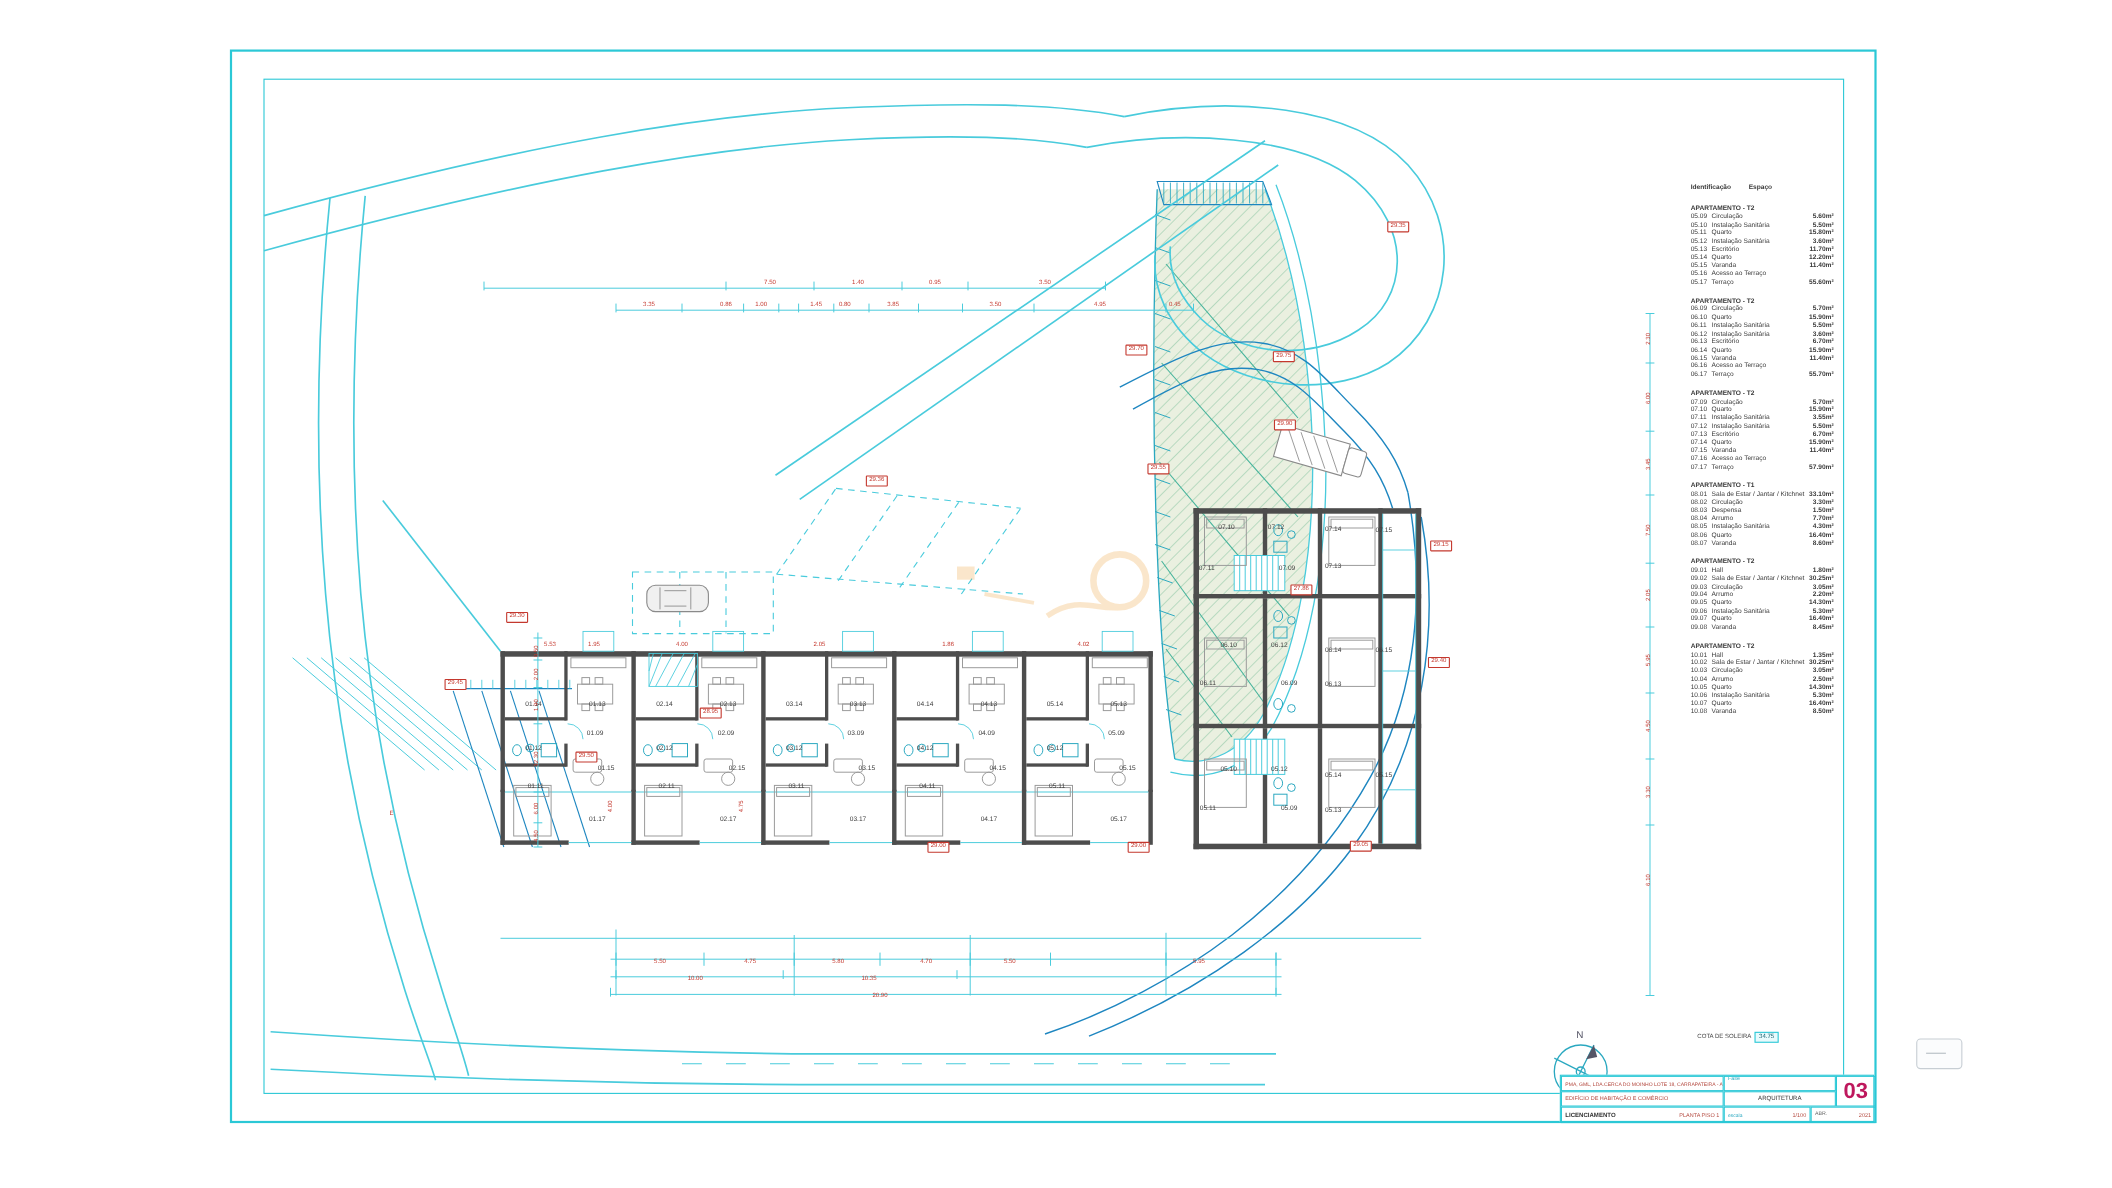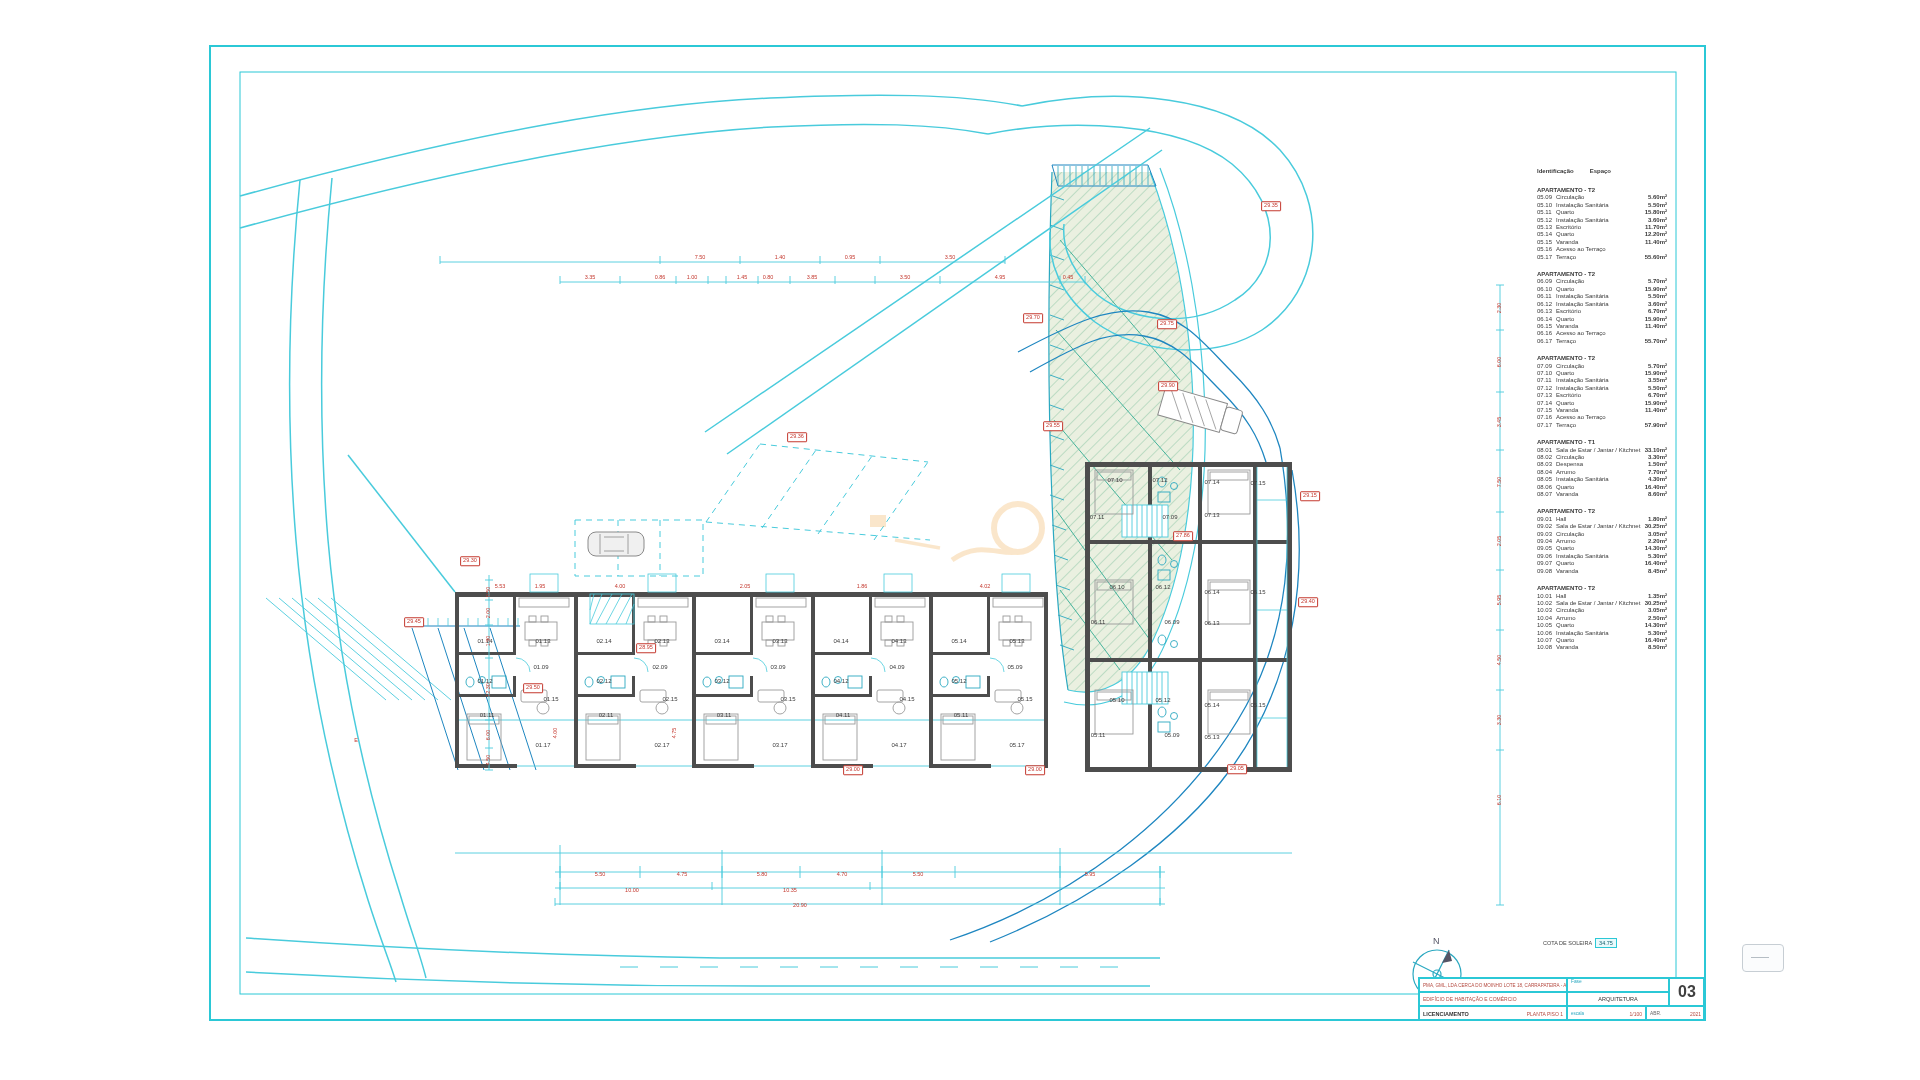--- a/index.html
+++ b/index.html
@@ -34,21 +34,21 @@
   #north-n{position:absolute;left:1433px;top:936px;font-size:9px;color:#556;}
   
   #tblock{position:absolute;left:1418px;top:977px;width:286px;height:43px;
           border:1.5px solid #2bc8d6;box-sizing:border-box;background:#fff;}
   #tblock .cell{position:absolute;box-sizing:border-box;border:0.8px solid #2bc8d6;
           display:flex;align-items:center;padding:0 3px;overflow:hidden;}
   .t-red{color:#b4493f;font-size:4.6px;white-space:nowrap;}
   .t-cyan{color:#2aa8c0;font-size:4.8px;white-space:nowrap;}
   .t-dark{color:#333;font-size:5.5px;white-space:nowrap;}
   .t-gray{color:#666;font-size:4.8px;white-space:nowrap;}
-  #sheetno{font-size:16px;color:#404040;font-weight:bold;justify-content:center;}
+  #sheetno{font-size:20px;color:#be185d;font-weight:bold;justify-content:center;}
   
   #side-box{position:absolute;left:1742px;top:944px;width:40px;height:26px;
             border:1px solid #c7ced4;border-radius:4px;background:#fbfcfd;}
   #side-box:after{content:"";position:absolute;left:8px;top:12px;width:18px;height:1px;background:#b5bdc4;}
 </style>
 </head>
 <body>
 
 <div id="stage">
 

